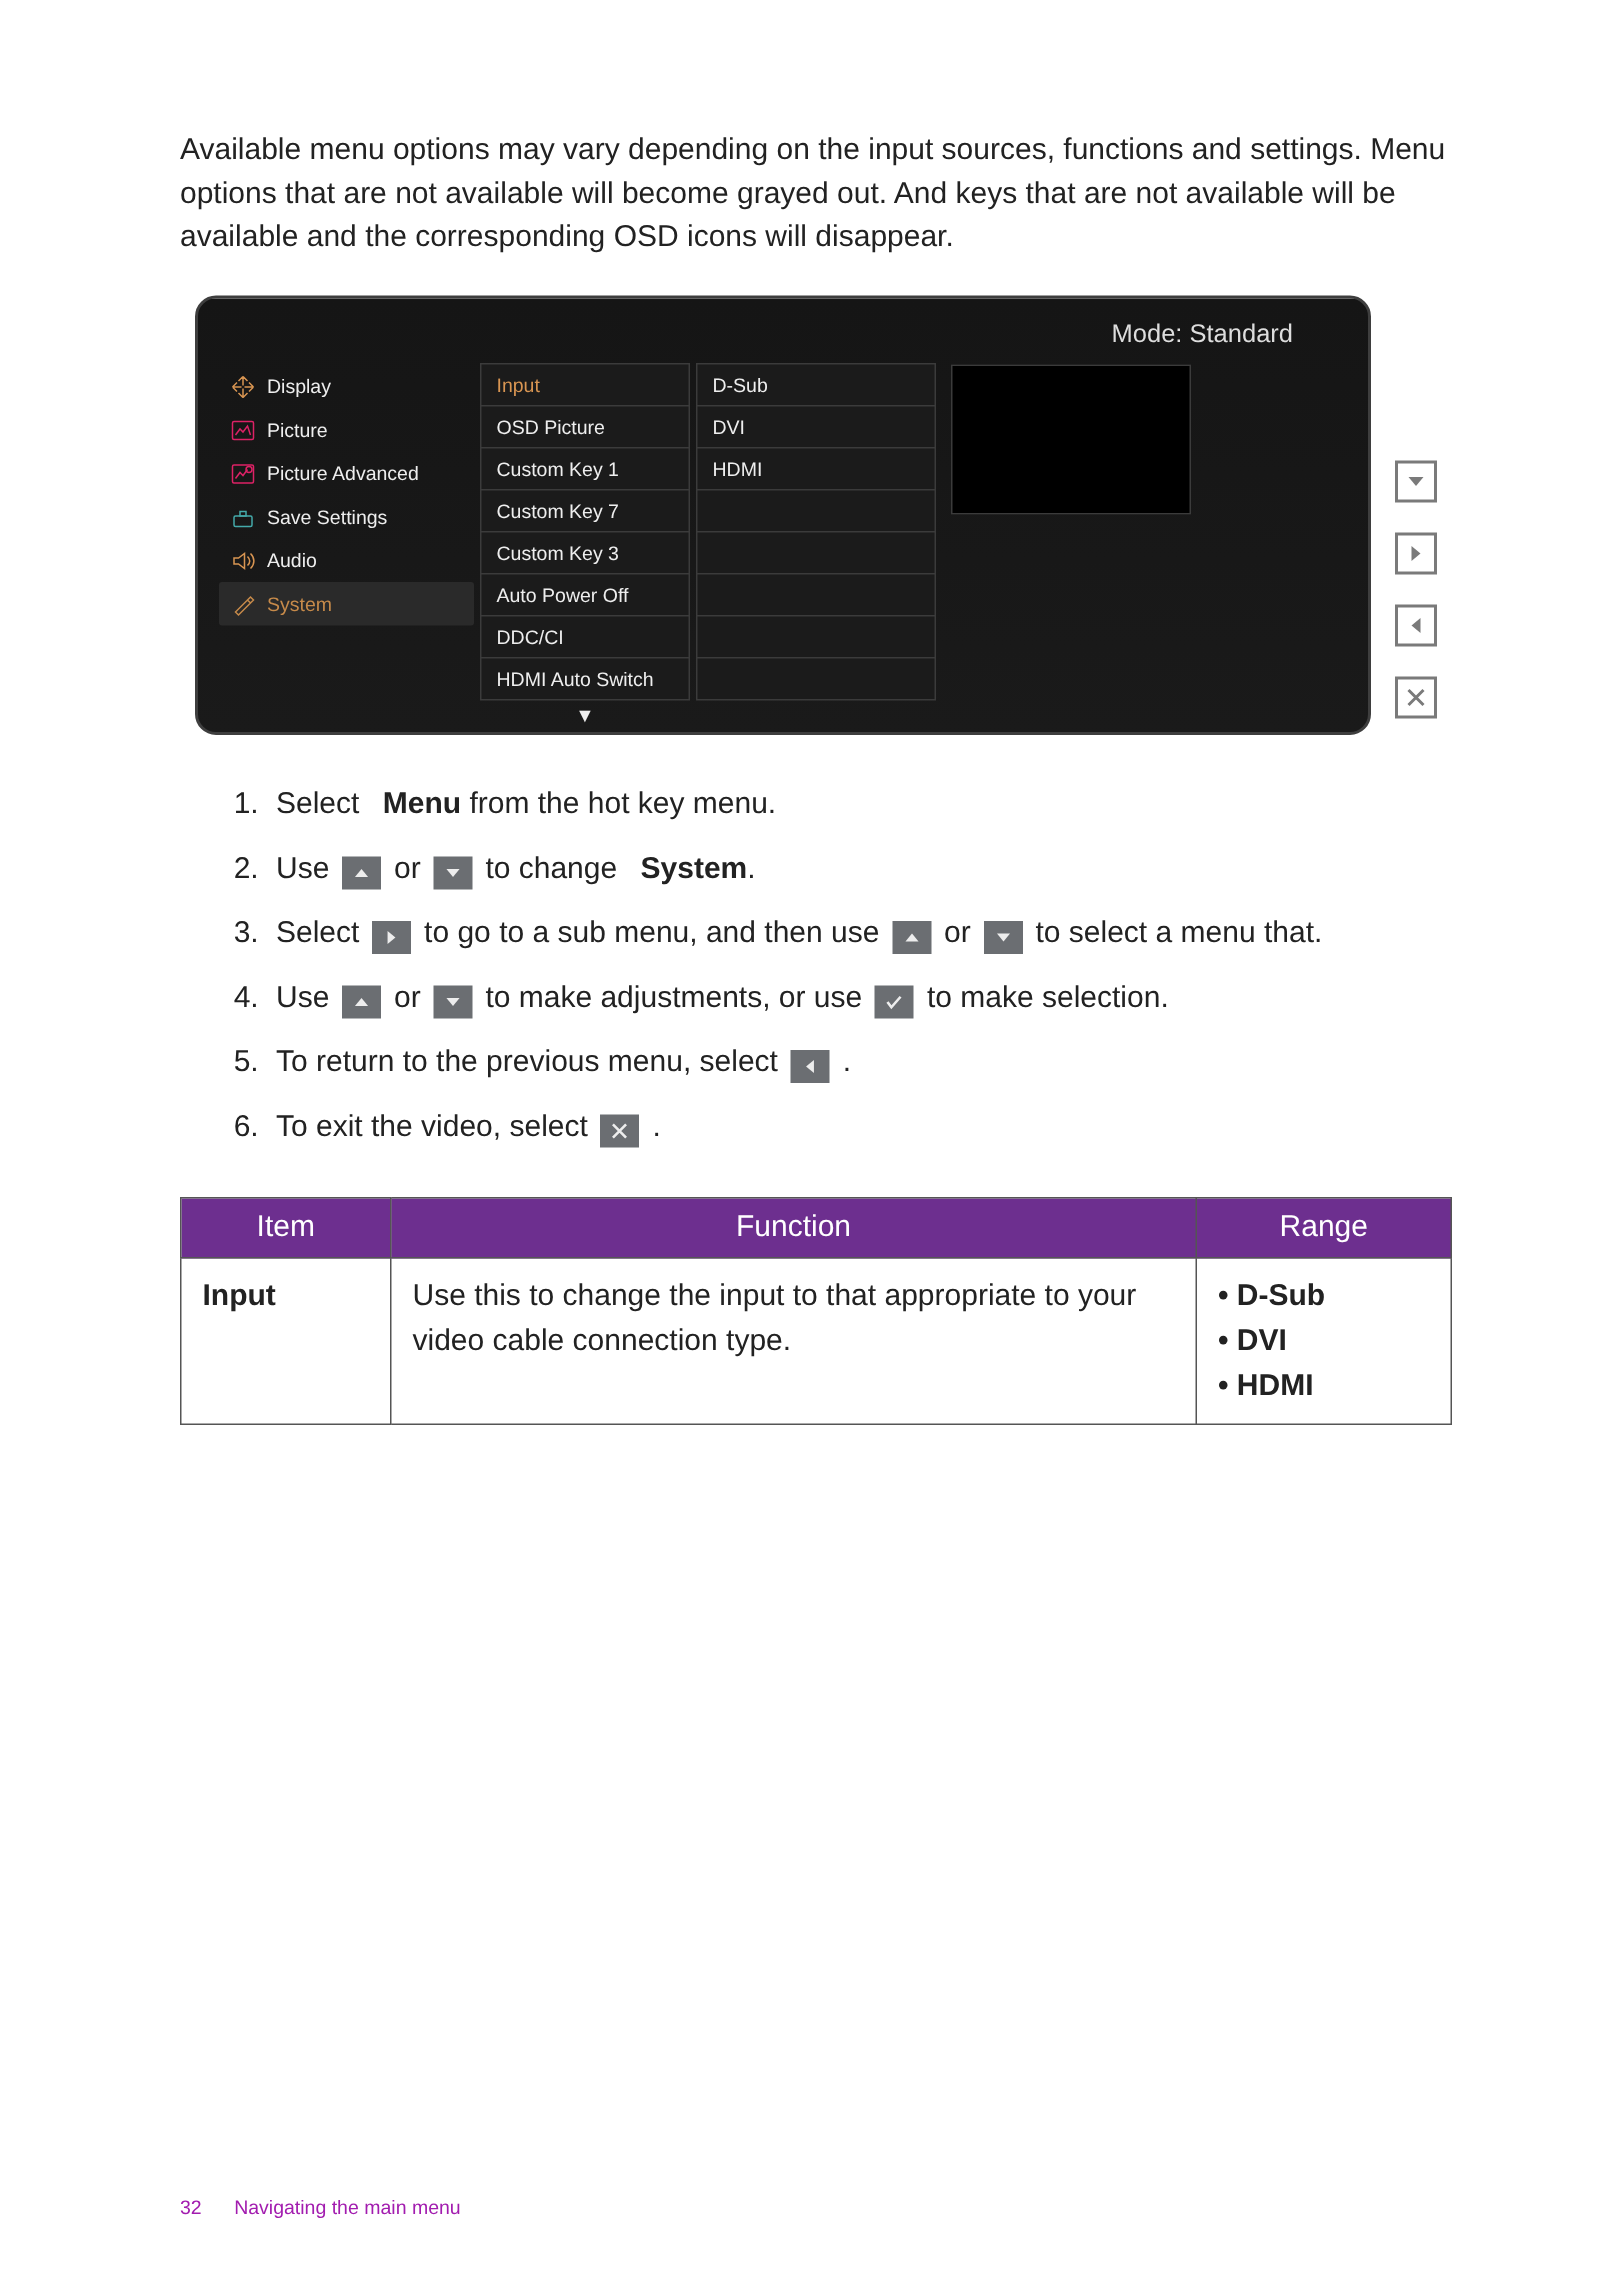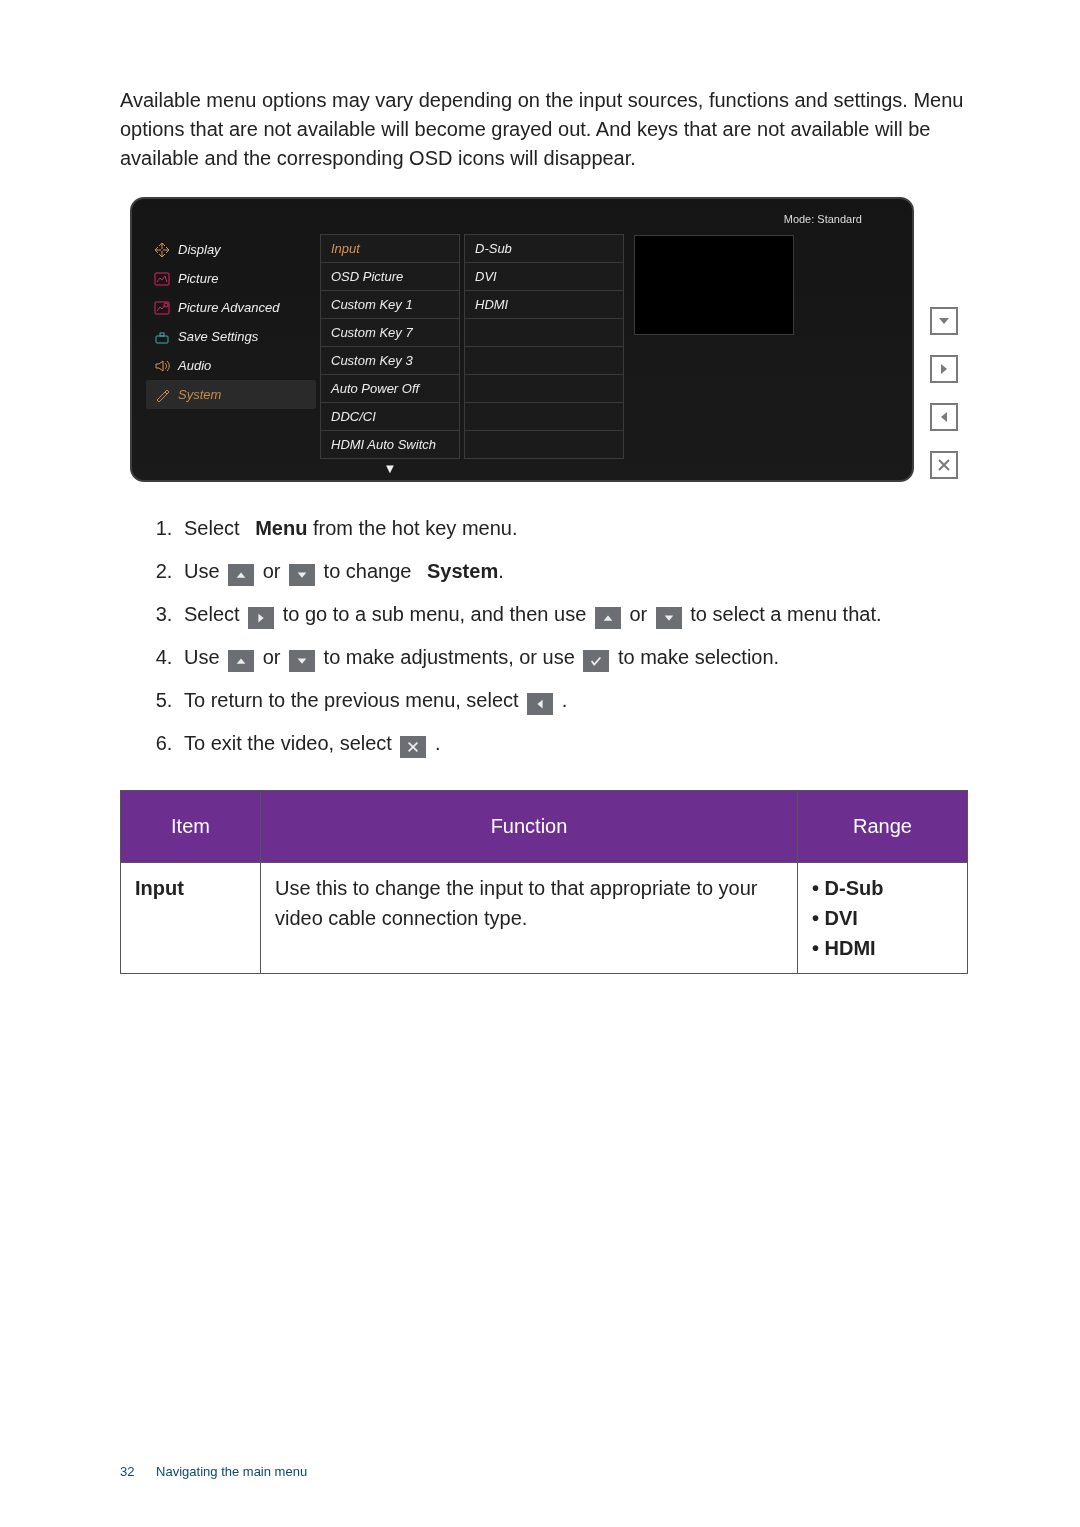--- a/index.html
+++ b/index.html
@@ -40,32 +40,31 @@
     background: linear-gradient(#151515,#1a1a1a);
     border: 2px solid #3e3e3e;
     border-radius: 14px;
     color: #ddd;
     padding: 10px 14px 4px;
     font-size: 13px;
     position: relative;
   }
   .osd .mode {
     text-align: right;
-    font-size: 11px;
+    font-size: 17px;
     color: #ddd;
     padding: 4px 36px 10px 0;
   }
   .osd-columns {
     display: flex;
     gap: 4px;
   }
   .col {
     display: flex;
     flex-direction: column;
-    font-style: italic;
   }
   .col.nav { width: 170px; }
   .col.sub { width: 140px; }
   .col.val { width: 160px; }
   .col.preview { flex: 1; }
 
   .nav-item {
     display: flex;
     align-items: center;
     gap: 8px;
@@ -149,38 +148,38 @@
   table.desc {
     width: 100%;
     border-collapse: collapse;
     font-size: 20px;
     margin-top: 6px;
   }
   table.desc th {
     background: #6d2f8f;
     color: #fff;
     font-weight: 400;
-    padding: 24px 12px;
+    padding: 8px 12px;
     border: 1px solid #555;
   }
   table.desc td {
     border: 1px solid #555;
     padding: 10px 14px;
     vertical-align: top;
     line-height: 1.5;
   }
   table.desc td.item { width: 140px; font-weight: 700; }
   table.desc td.range { width: 170px; font-weight: 700; }
 
   .footer {
     position: absolute;
     bottom: 48px;
     left: 120px;
     font-size: 13px;
-    color: #0c4a6e;
+    color: #a21caf;
     text-align: center;
   }
   .footer .num { margin-right: 18px; }
 </style>
 </head>
 <body>
 
 <div class="page">
   <p class="intro">Available menu options may vary depending on the input sources, functions and settings. Menu options that are not available will become grayed out. And keys that are not available will be available and the corresponding OSD icons will disappear.</p>
 

